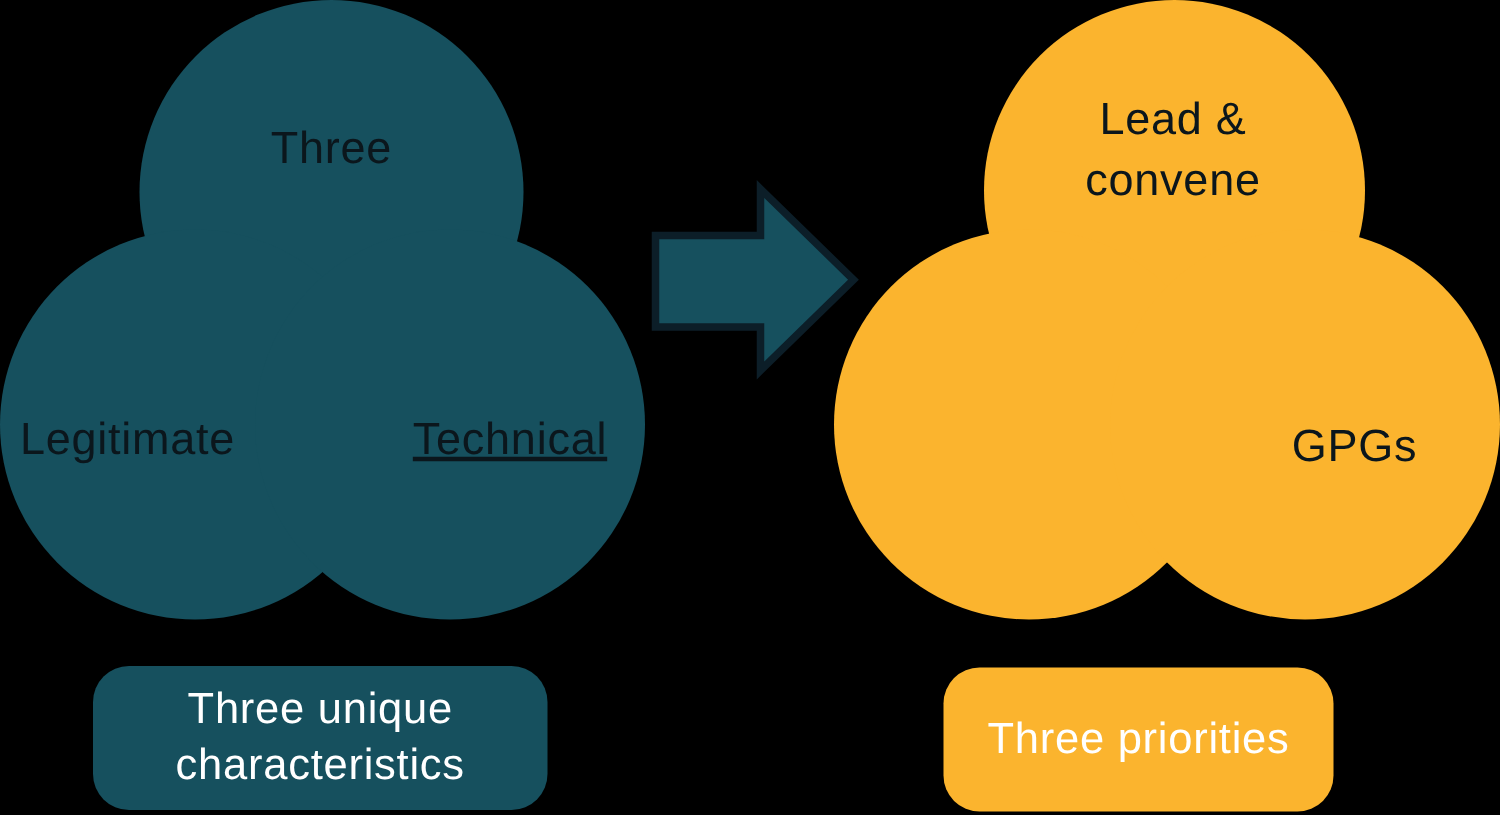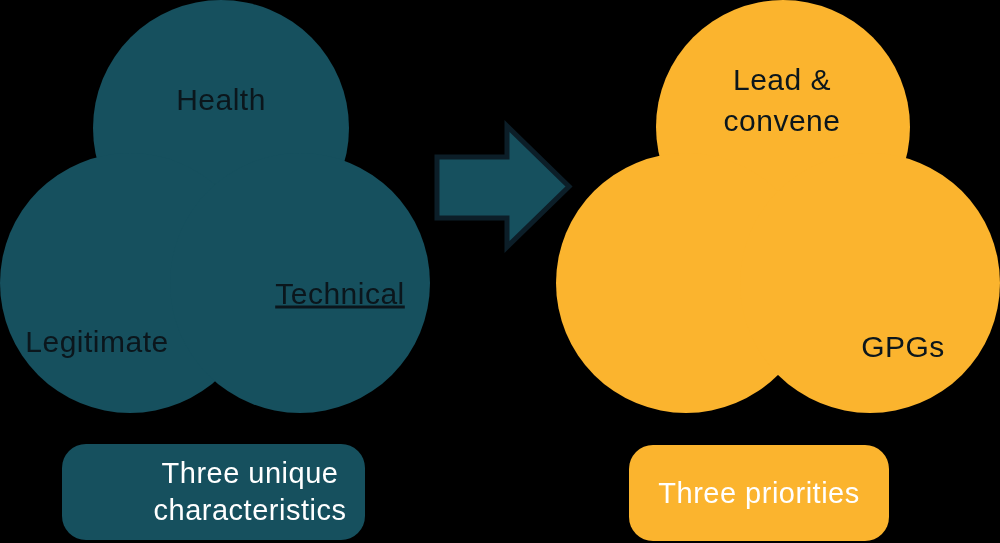--- a/index.html
+++ b/index.html
@@ -54,36 +54,36 @@
 </style>
 </head>
 <body>
 
 <div class="canvas">
 
   <div class="circle teal-fill" style="left:93px; top:0px; width:256px; height:256px;"></div>
   <div class="circle teal-fill" style="left:0px; top:153px; width:260px; height:260px;"></div>
   <div class="circle teal-fill" style="left:170px; top:153px; width:260px; height:260px;"></div>
 
-  <div class="node-label" style="left:221px; top:99px;">Health</div>
-  <div class="node-label" style="left:97px; top:293px;margin-top:48px;">Legitimate</div>
+  <div class="node-label" style="left:221px; top:99px;">Three</div>
+  <div class="node-label" style="left:85px; top:293px;">Legitimate</div>
   <div class="node-label" style="left:340px; top:293px;text-decoration:underline;">Technical</div>
 
   <svg class="arrow-svg" viewBox="0 0 1000 543">
     <polygon points="437,157 507,157 507,126 569,186.5 507,247 507,218 437,218" fill="#16505e" stroke="#0c1e28" stroke-width="5" stroke-linejoin="miter"></polygon>
   </svg>
 
   <div class="circle yellow-fill" style="left:656px; top:0px; width:254px; height:254px;"></div>
   <div class="circle yellow-fill" style="left:556px; top:153px; width:260px; height:260px;"></div>
   <div class="circle yellow-fill" style="left:740px; top:153px; width:260px; height:260px;"></div>
 
   <div class="node-label" style="left:782px; top:100px; width:165px;">Lead &amp; convene</div>
-  <div class="node-label" style="left:903px; top:298px;margin-top:48px;">GPGs</div>
+  <div class="node-label" style="left:903px; top:298px;">GPGs</div>
 
-  <div class="caption-box teal-fill" style="left:62px; top:444px; width:303px; height:96px;justify-content:flex-end;">
+  <div class="caption-box teal-fill" style="left:62px; top:444px; width:303px; height:96px;">
     <div class="caption-text" style="width:230px;">Three unique characteristics</div>
   </div>
 
   <div class="caption-box yellow-fill" style="left:629px; top:445px; width:260px; height:96px;">
     <div class="caption-text">Three priorities</div>
   </div>
 
 </div>
 
 </body></html>

